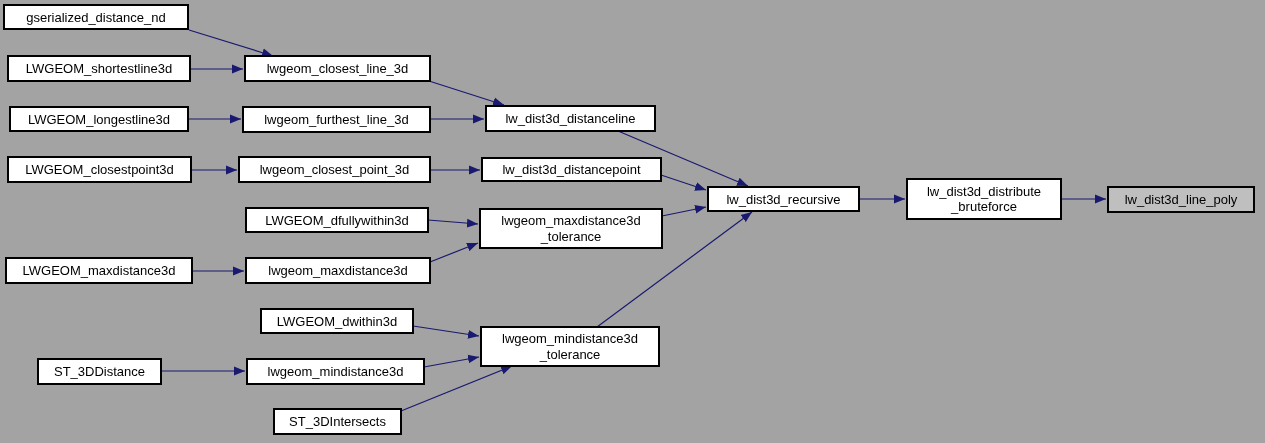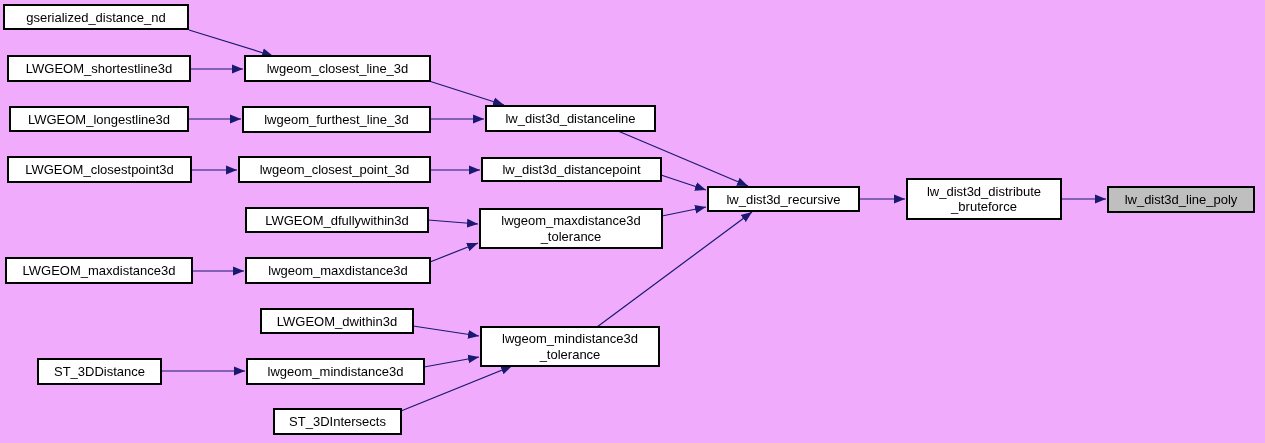--- a/index.html
+++ b/index.html
@@ -4,21 +4,21 @@
 <style>
   html, body {
     margin: 0;
     padding: 0;
     background: #ffffff;
   }
   .graph-canvas {
     position: relative;
     width: 1265px;
     height: 443px;
-    background: #f0abfc;
+    background: #a3a3a3;
     overflow: hidden;
   }
   svg text {
     font-family: "Liberation Sans", "DejaVu Sans", sans-serif;
     font-size: 13px;
     fill: #000000;
   }
   svg .node-rect {
     shape-rendering: crispEdges;
   }

